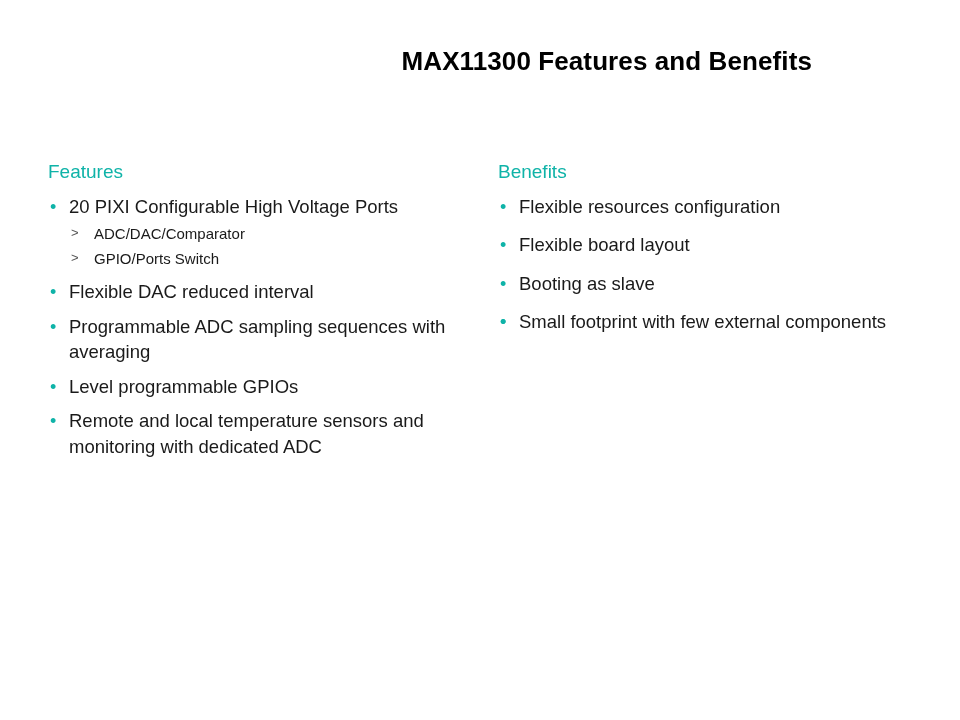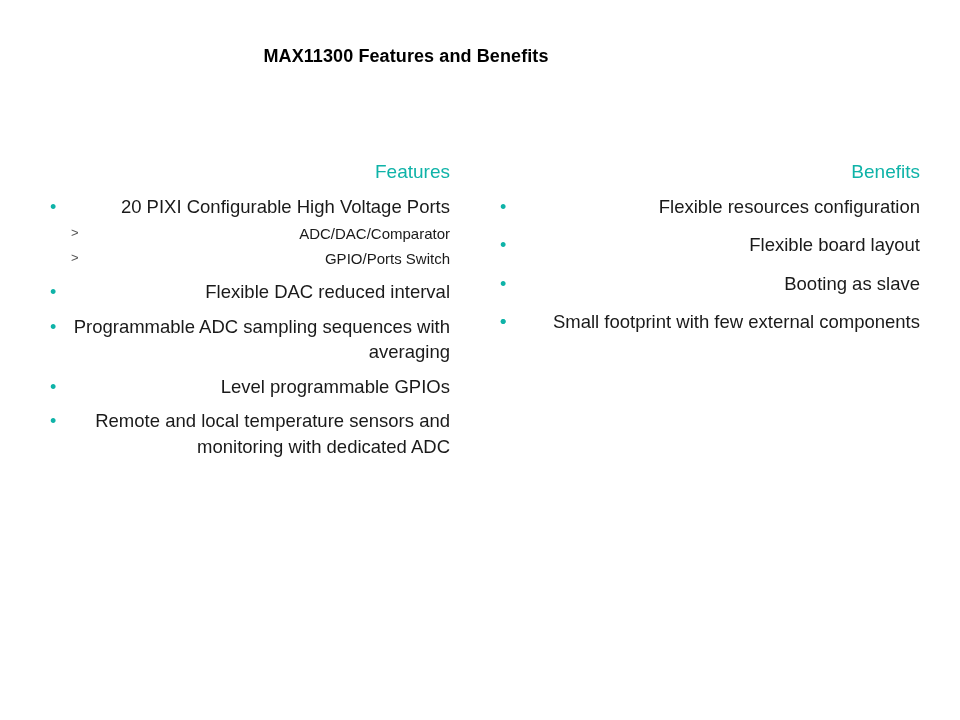--- a/index.html
+++ b/index.html
@@ -17,33 +17,32 @@
   .slide {
     position: relative;
     width: 960px;
     height: 720px;
   }
   .slide-title {
     position: absolute;
     top: 46px;
     left: 0;
     width: 812px;
-    text-align: center;
-    font-size: 18px;
+    text-align: right;
+    font-size: 26px;
     font-weight: bold;
     color: #000000;
     letter-spacing: 0.1px;
   }
   .columns {
     position: absolute;
     top: 160px;
     left: 0;
     width: 960px;
     display: flex;
-    text-align: right;
   }
   .col {
     box-sizing: border-box;
   }
   .col-features {
     width: 450px;
     padding-left: 48px;
     padding-right: 0;
   }
   .col-benefits {

